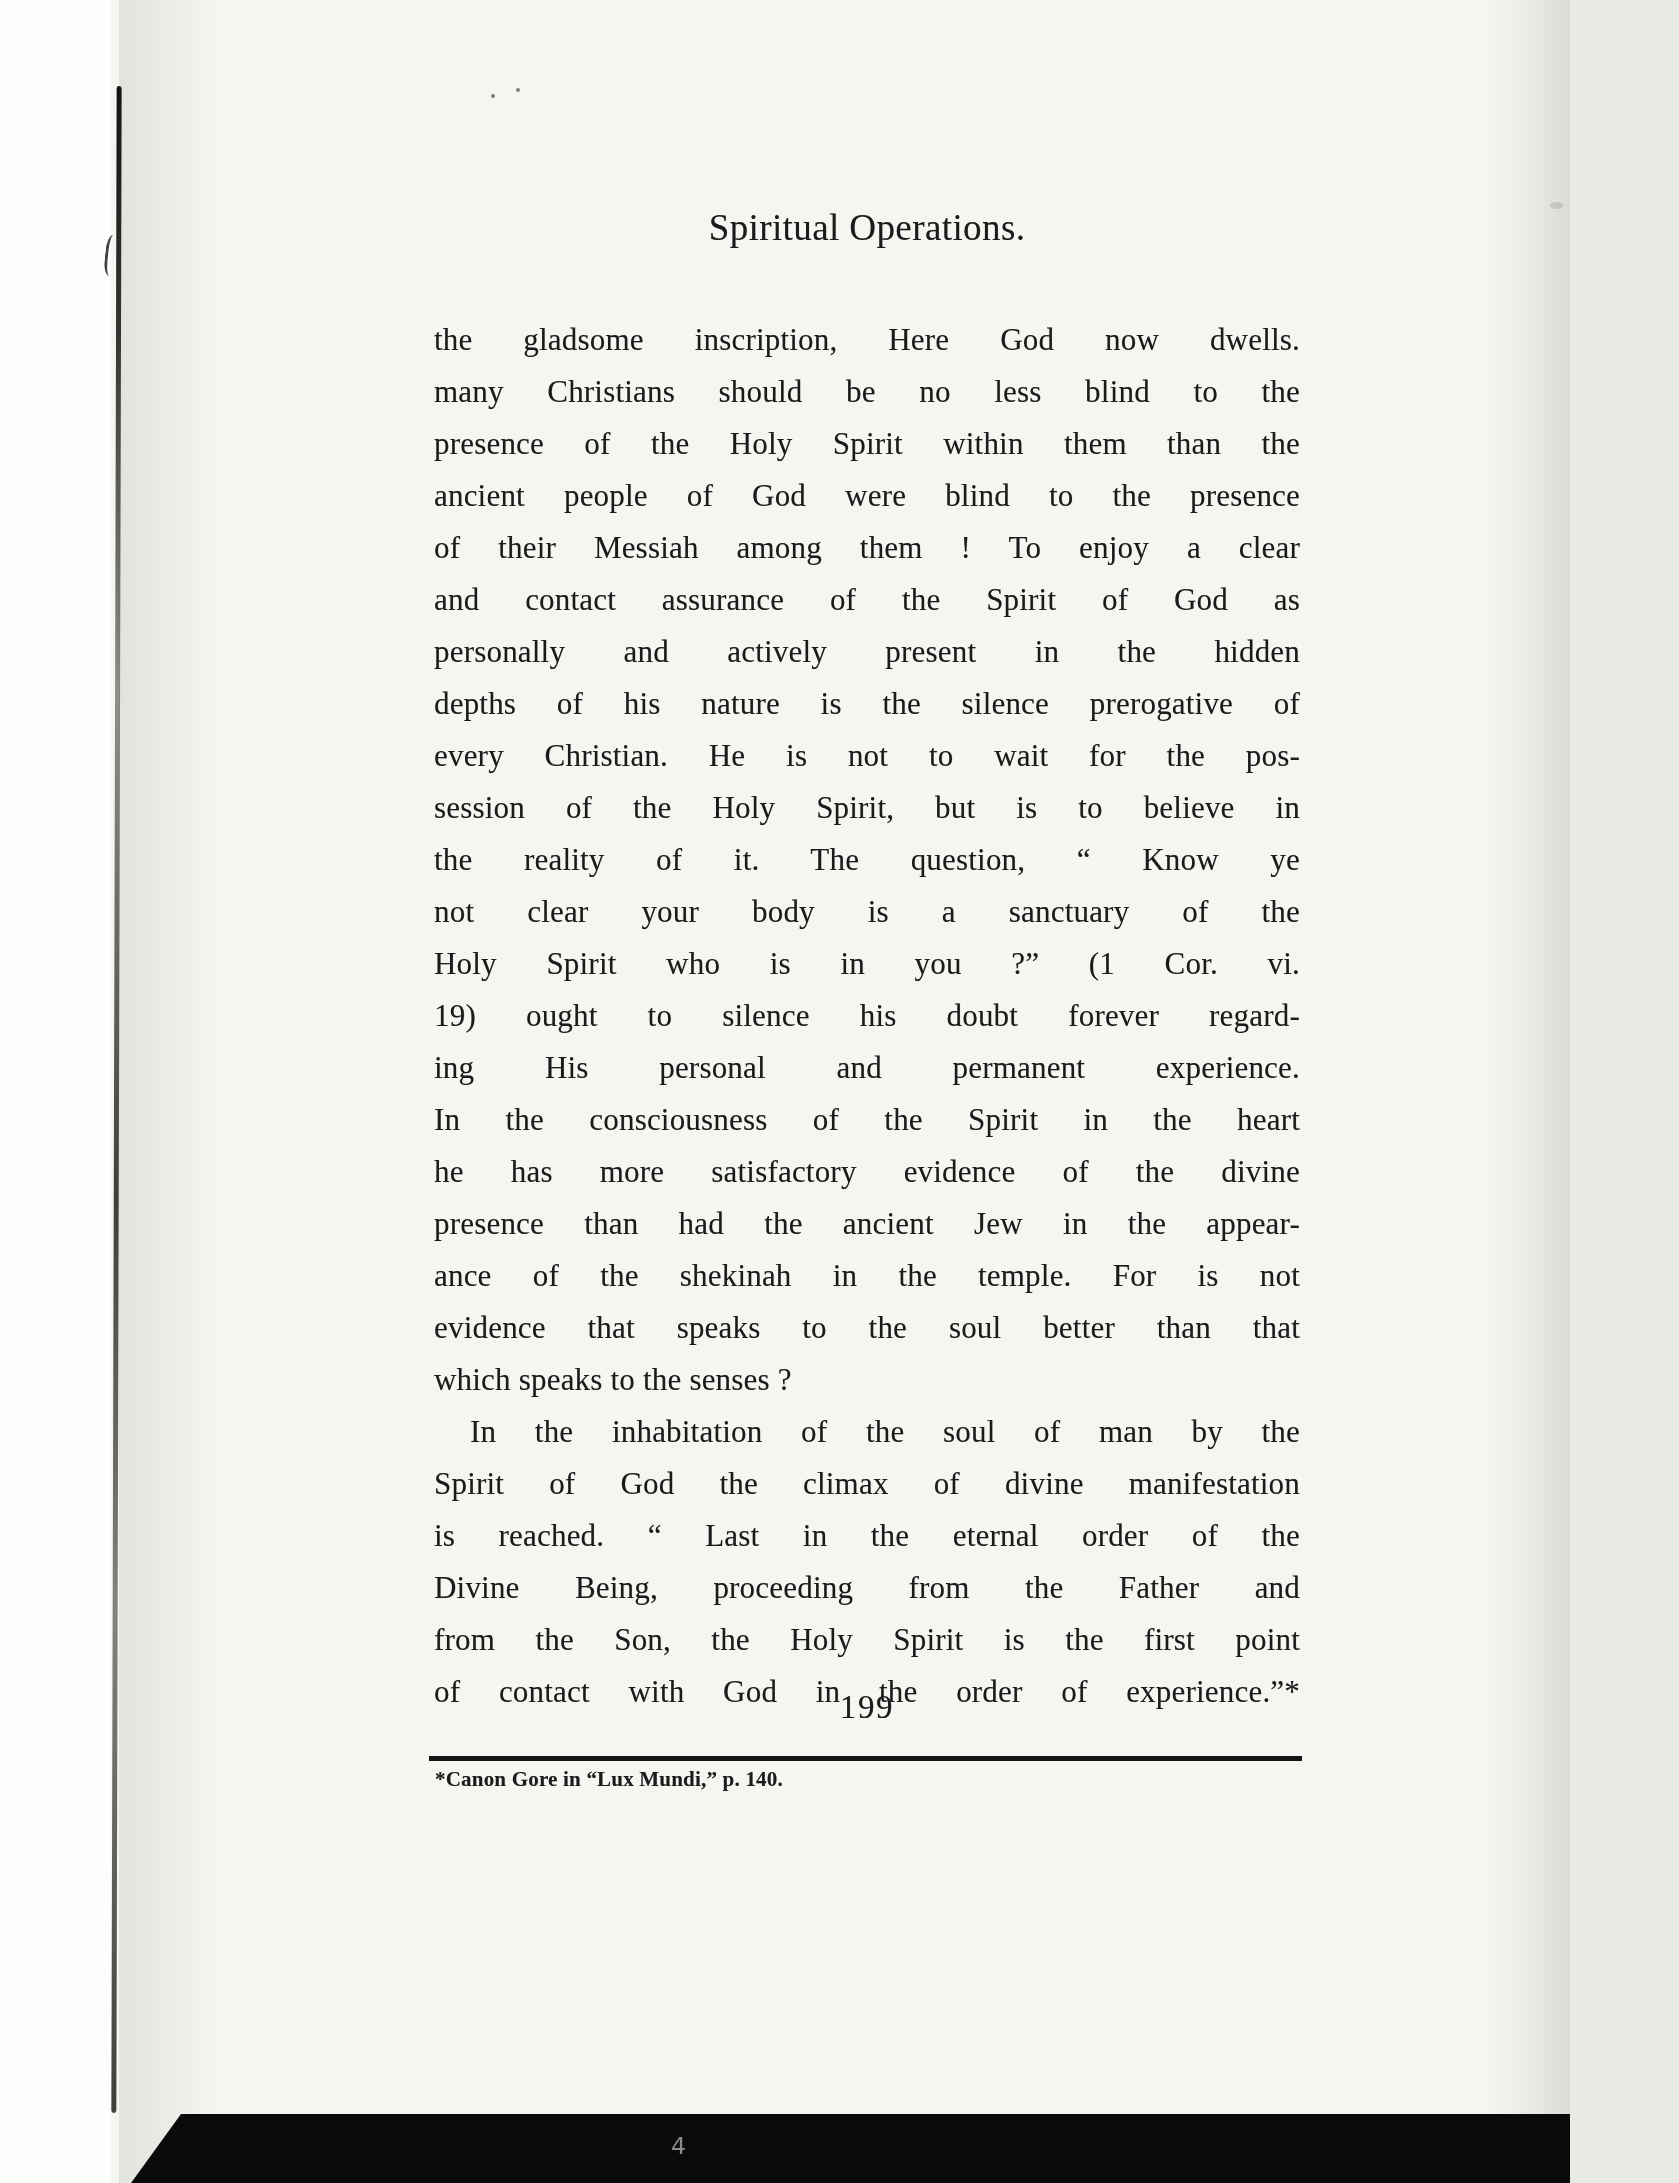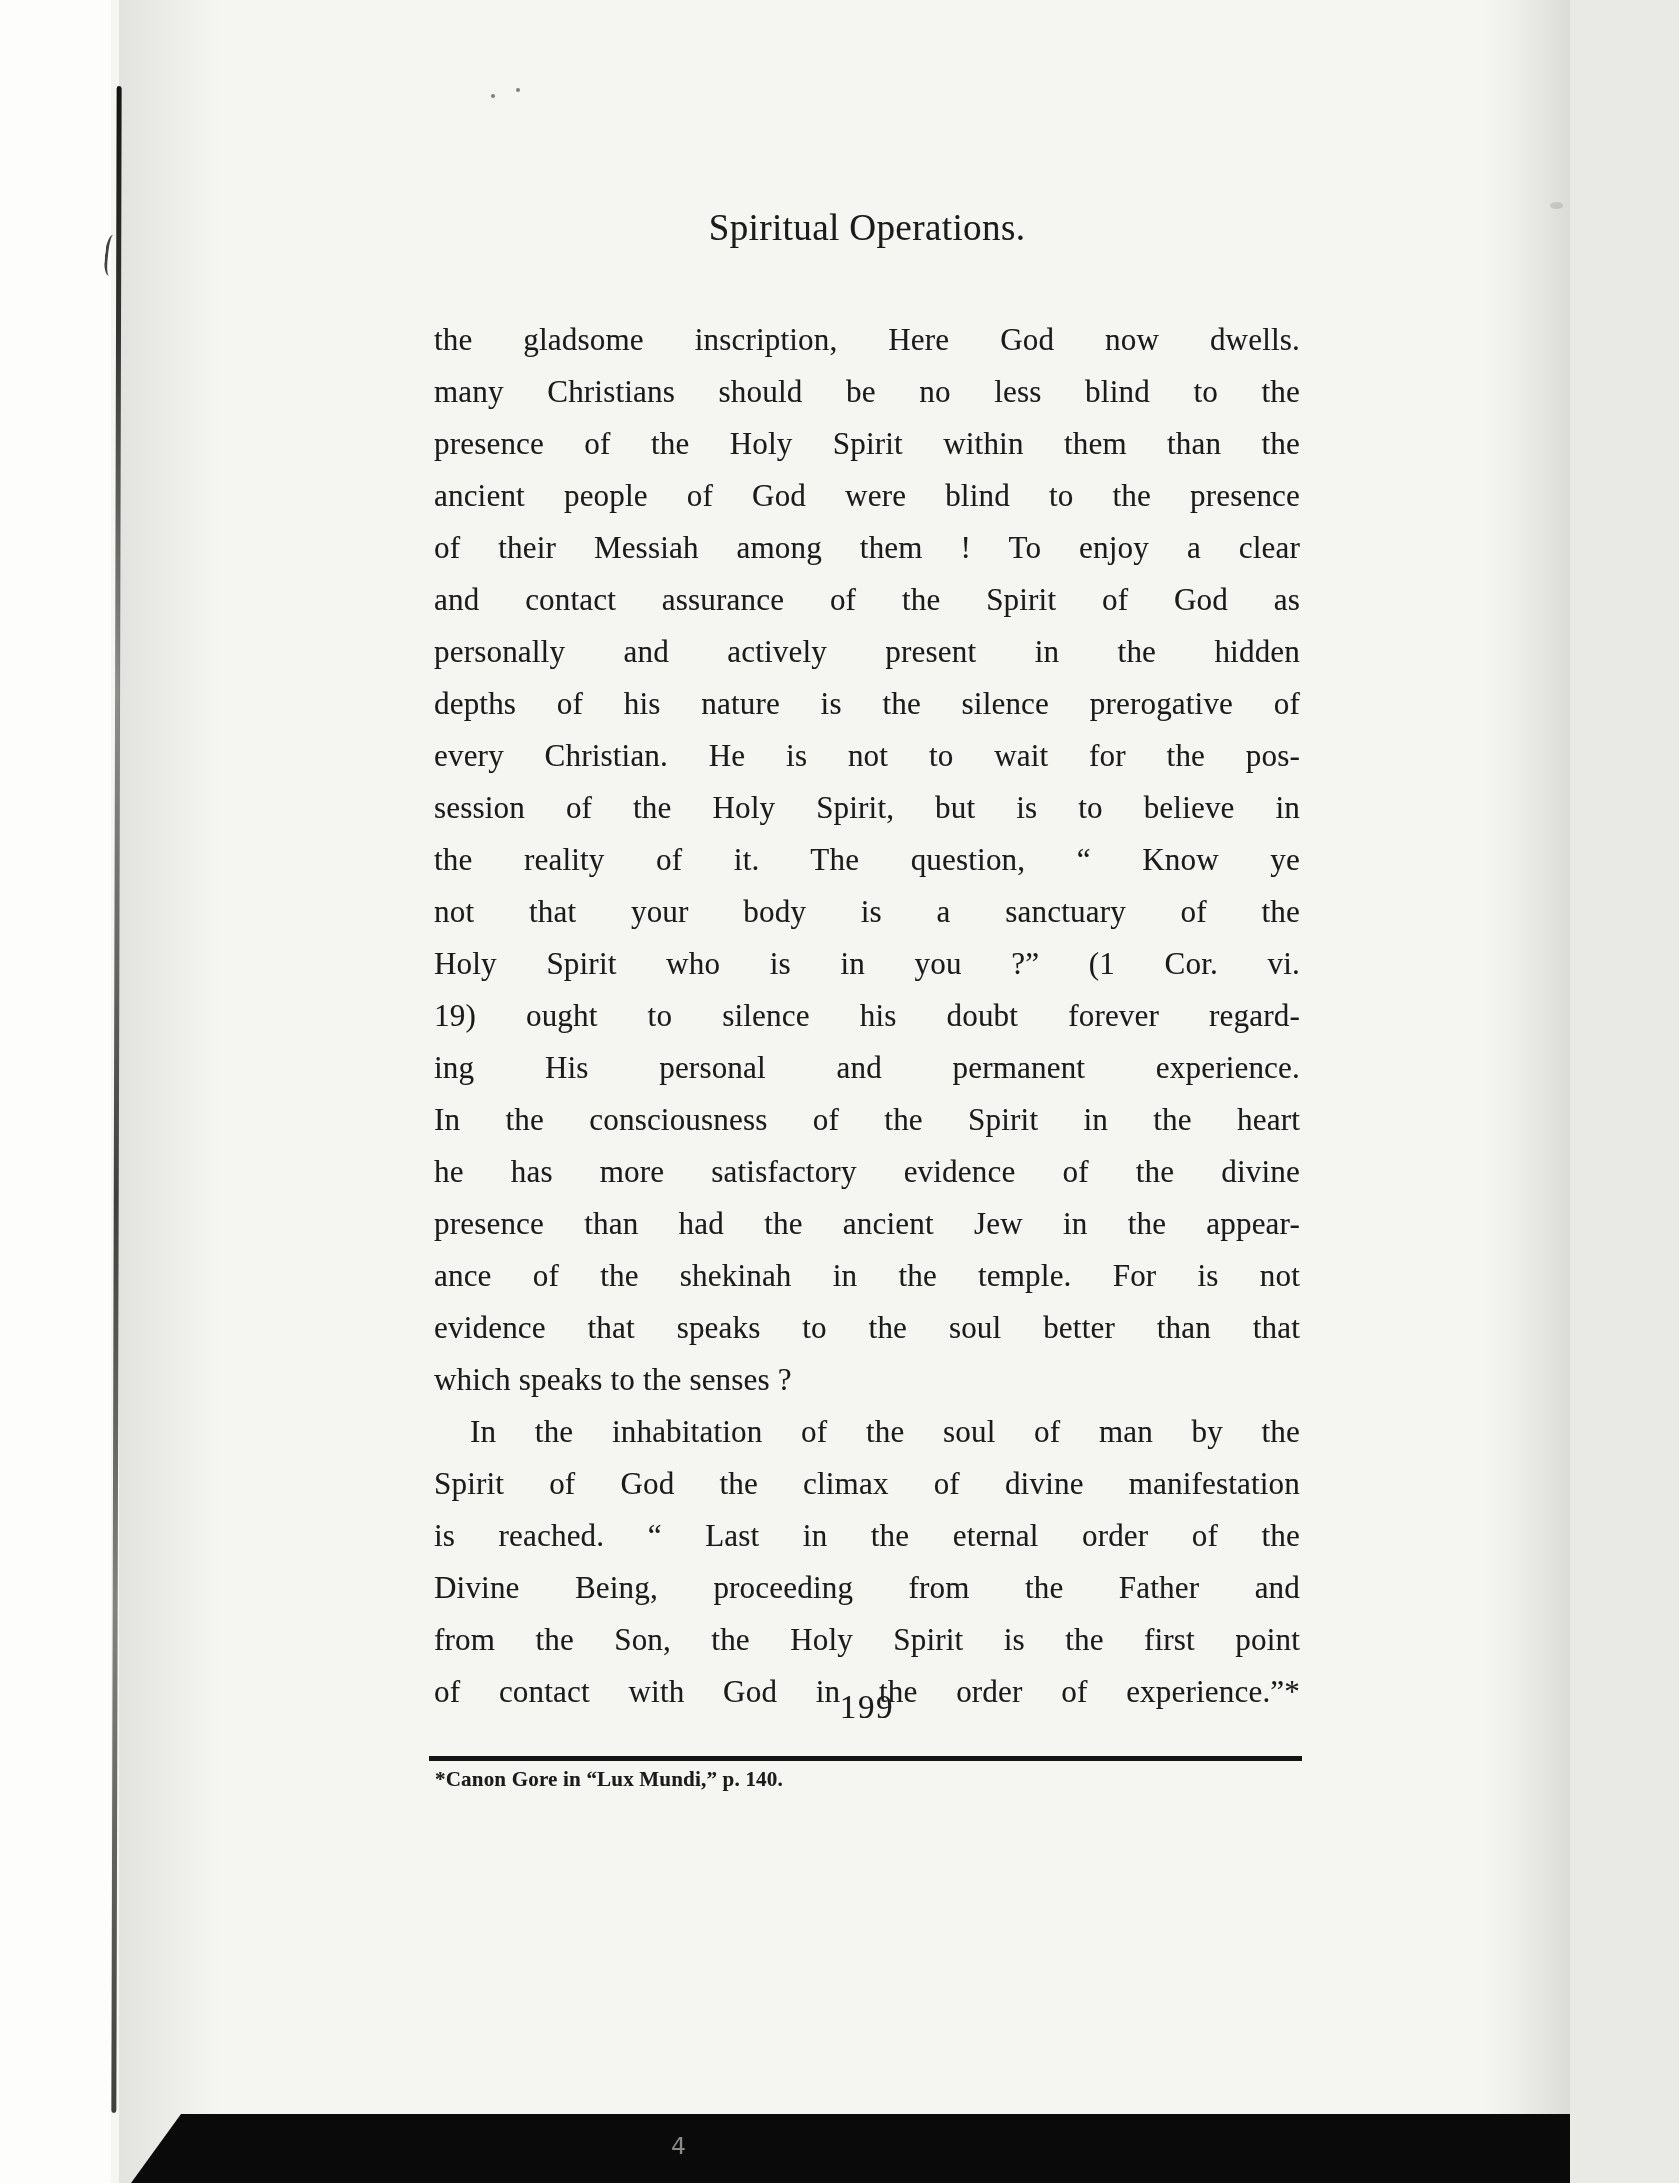--- a/index.html
+++ b/index.html
@@ -153,21 +153,21 @@
       <div class="line">many Christians should be no less blind to the</div>
       <div class="line">presence of the Holy Spirit within them than the</div>
       <div class="line">ancient people of God were blind to the presence</div>
       <div class="line">of their Messiah among them !  To enjoy a clear</div>
       <div class="line">and contact assurance of the Spirit of God as</div>
       <div class="line">personally and actively present in the hidden</div>
       <div class="line">depths of his nature is the silence prerogative of</div>
       <div class="line">every Christian.  He is not to wait for the pos-</div>
       <div class="line">session of the Holy Spirit, but is to believe in</div>
       <div class="line">the reality of it.  The question, “ Know ye</div>
-      <div class="line">not that your body is a sanctuary of the</div>
+      <div class="line">not clear your body is a sanctuary of the</div>
       <div class="line">Holy Spirit who is in you ?”  (1 Cor. vi.</div>
       <div class="line">19) ought to silence his doubt forever regard-</div>
       <div class="line">ing His personal and permanent experience.</div>
       <div class="line">In the consciousness of the Spirit in the heart</div>
       <div class="line">he has more satisfactory evidence of the divine</div>
       <div class="line">presence than had the ancient Jew in the appear-</div>
       <div class="line">ance of the shekinah in the temple.  For is not</div>
       <div class="line">evidence that speaks to the soul better than that</div>
       <div class="line last">which speaks to the senses ?</div>
     </div>

